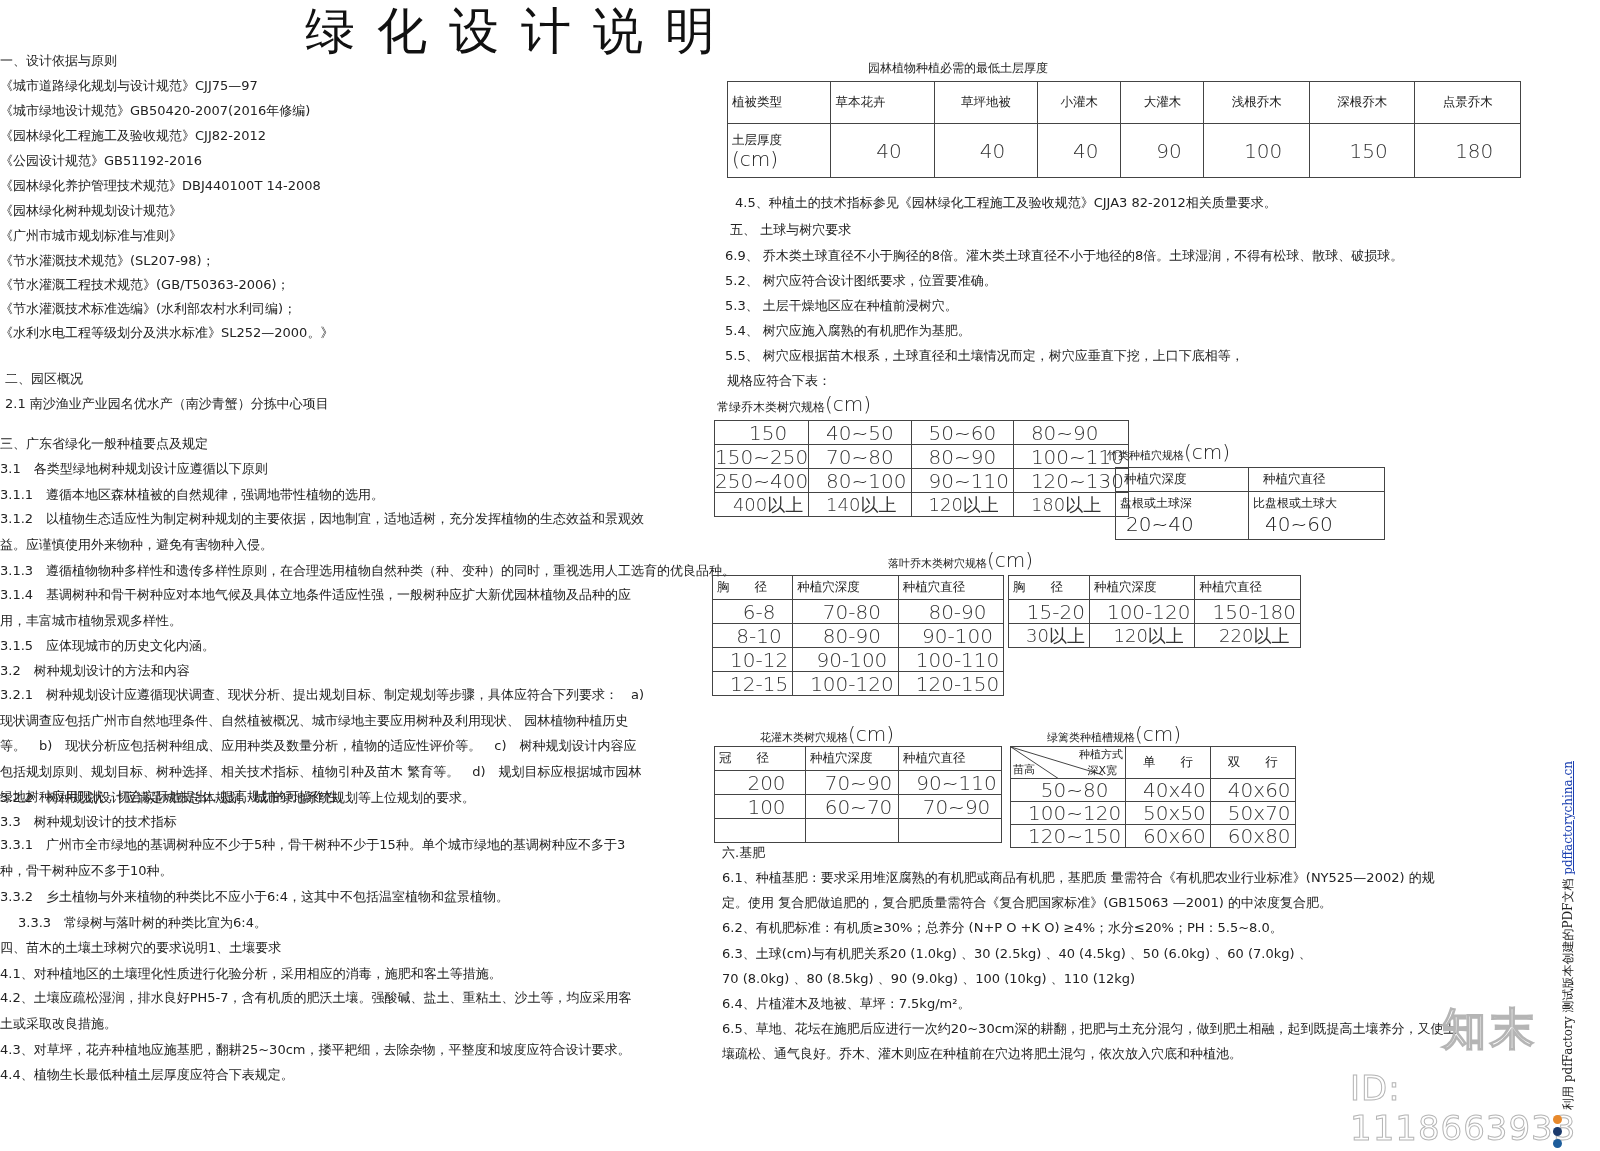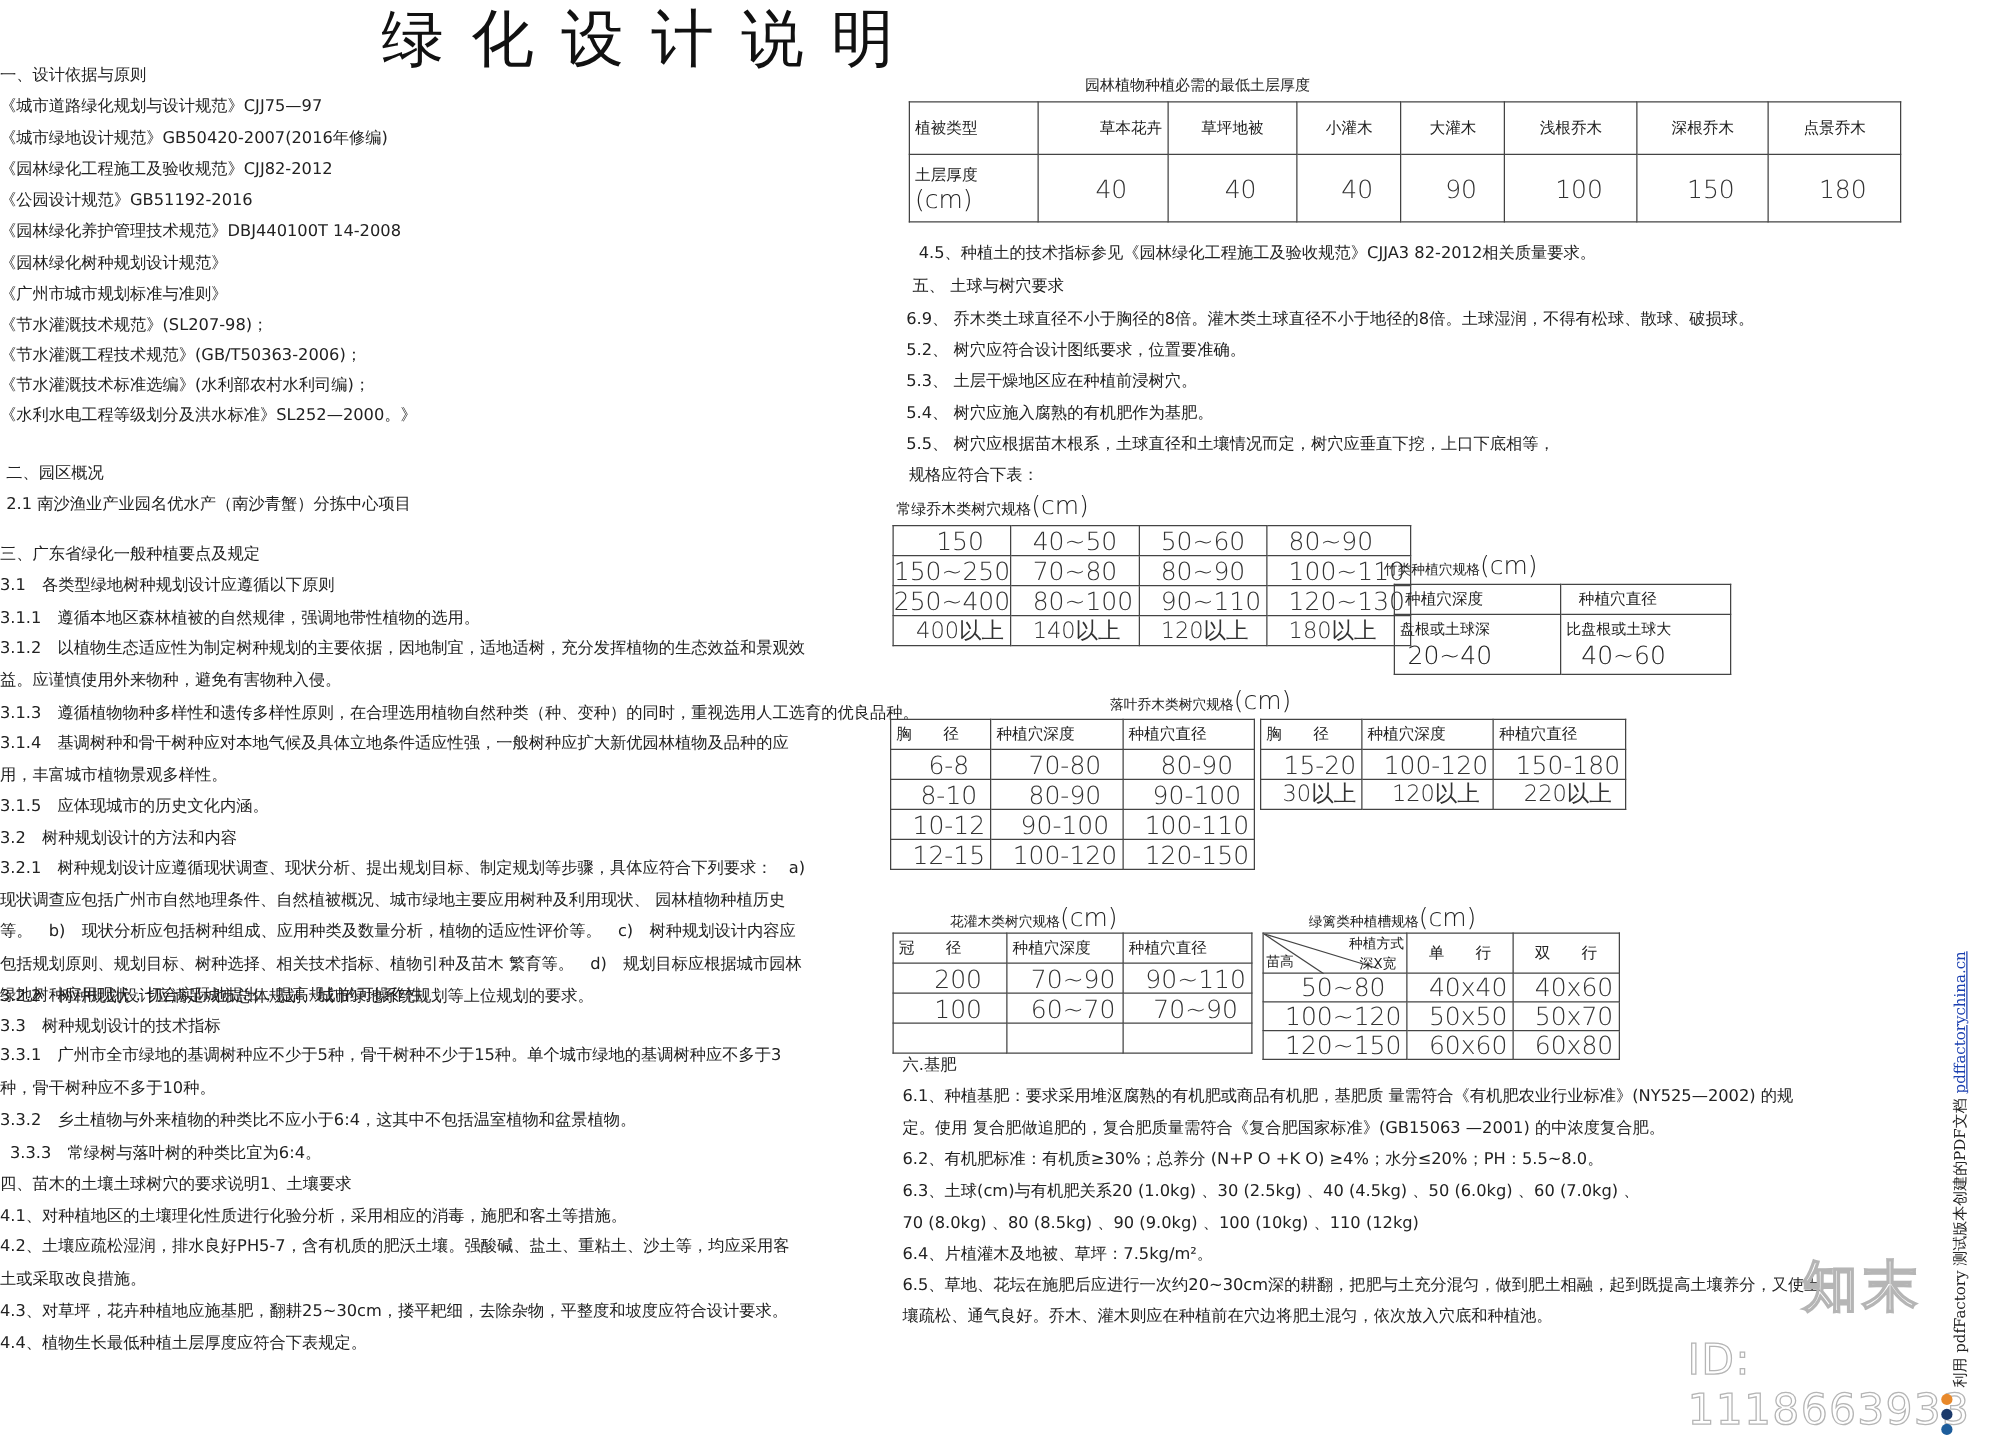--- a/index.html
+++ b/index.html
@@ -60,37 +60,37 @@
   <div class="para" style="left:0;top:506px;width:645px">3.1.2　以植物生态适应性为制定树种规划的主要依据，因地制宜，适地适树，充分发挥植物的生态效益和景观效益。应谨慎使用外来物种，避免有害物种入侵。</div>
   <div class="line" style="left:0;top:562px">3.1.3　遵循植物物种多样性和遗传多样性原则，在合理选用植物自然种类（种、变种）的同时，重视选用人工选育的优良品种。</div>
   <div class="para" style="left:0;top:582px;width:645px">3.1.4　基调树种和骨干树种应对本地气候及具体立地条件适应性强，一般树种应扩大新优园林植物及品种的应用，丰富城市植物景观多样性。</div>
   <div class="line" style="left:0;top:637px">3.1.5　应体现城市的历史文化内涵。</div>
   <div class="line" style="left:0;top:662px">3.2　树种规划设计的方法和内容</div>
   <div class="para" style="left:0;top:682px;width:645px">3.2.1　树种规划设计应遵循现状调查、现状分析、提出规划目标、制定规划等步骤，具体应符合下列要求：　a)　现状调查应包括广州市自然地理条件、自然植被概况、城市绿地主要应用树种及利用现状、 园林植物种植历史等。　b)　现状分析应包括树种组成、应用种类及数量分析，植物的适应性评价等。　c)　树种规划设计内容应包括规划原则、规划目标、树种选择、相关技术指标、植物引种及苗木 繁育等。　d)　规划目标应根据城市园林绿地树种应用现状，切合实际地提出，提高规划的可操作性。</div>
   <div class="line" style="left:0;top:789px">3.2.2　树种规划设计应满足城市总体规划、城市绿地系统规划等上位规划的要求。</div>
   <div class="line" style="left:0;top:813px">3.3　树种规划设计的技术指标</div>
   <div class="para" style="left:0;top:832px;width:645px">3.3.1　广州市全市绿地的基调树种应不少于5种，骨干树种不少于15种。单个城市绿地的基调树种应不多于3种，骨干树种应不多于10种。</div>
   <div class="line" style="left:0;top:888px">3.3.2　乡土植物与外来植物的种类比不应小于6:4，这其中不包括温室植物和盆景植物。</div>
-  <div class="line" style="left:8px;top:914px">3.3.3　常绿树与落叶树的种类比宜为6:4。</div>
+  <div class="line" style="left:18px;top:914px">3.3.3　常绿树与落叶树的种类比宜为6:4。</div>
 </div>
 
 <div>
   <div class="line" style="left:0;top:939px">四、苗木的土壤土球树穴的要求说明1、土壤要求</div>
   <div class="line" style="left:0;top:965px">4.1、对种植地区的土壤理化性质进行化验分析，采用相应的消毒，施肥和客土等措施。</div>
   <div class="para" style="left:0;top:985px;width:640px">4.2、土壤应疏松湿润，排水良好PH5-7，含有机质的肥沃土壤。强酸碱、盐土、重粘土、沙土等，均应采用客土或采取改良措施。</div>
   <div class="line" style="left:0;top:1041px">4.3、对草坪，花卉种植地应施基肥，翻耕25~30cm，搂平耙细，去除杂物，平整度和坡度应符合设计要求。</div>
   <div class="line" style="left:0;top:1066px">4.4、植物生长最低种植土层厚度应符合下表规定。</div>
 </div>
 
 <div class="tcap" style="left:868px;top:60px">园林植物种植必需的最低土层厚度</div>
 <table class="cad" style="left:727px;top:81px;width:794px;height:96px">
   <tbody>
       <tr style="height:42px">
     <td class="hd">植被类型</td>
-    <td class="hd" style="text-align:right">草本花卉</td>
+    <td class="hd" style="text-align:left">草本花卉</td>
     <td class="hd" style="text-align:center">草坪地被</td>
     <td class="hd" style="text-align:center">小灌木</td>
     <td class="hd" style="text-align:center">大灌木</td>
     <td class="hd" style="text-align:center">浅根乔木</td>
     <td class="hd" style="text-align:center">深根乔木</td>
     <td class="hd" style="text-align:center">点景乔木</td>
   </tr>
   <tr style="height:54px">
     <td class="hd">
       <div>土层厚度</div>

